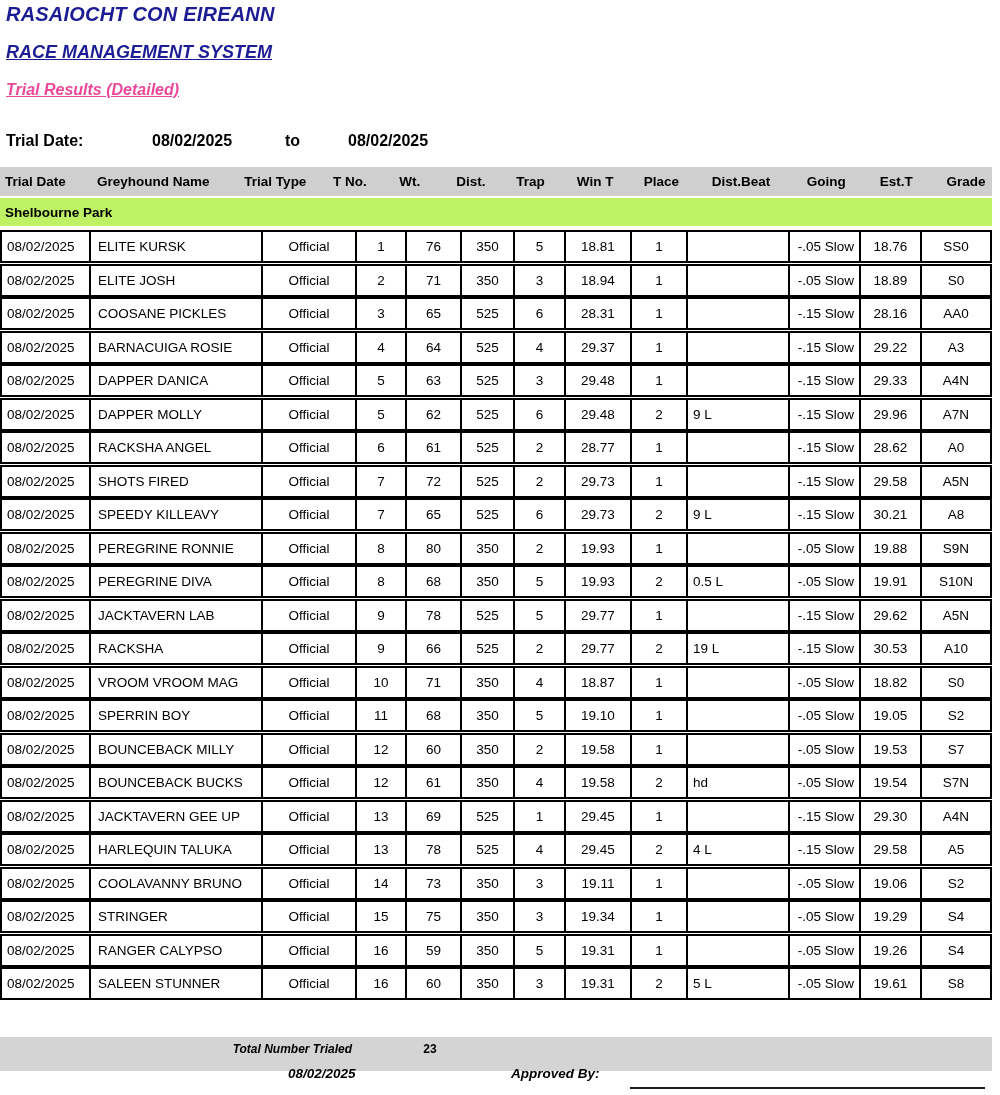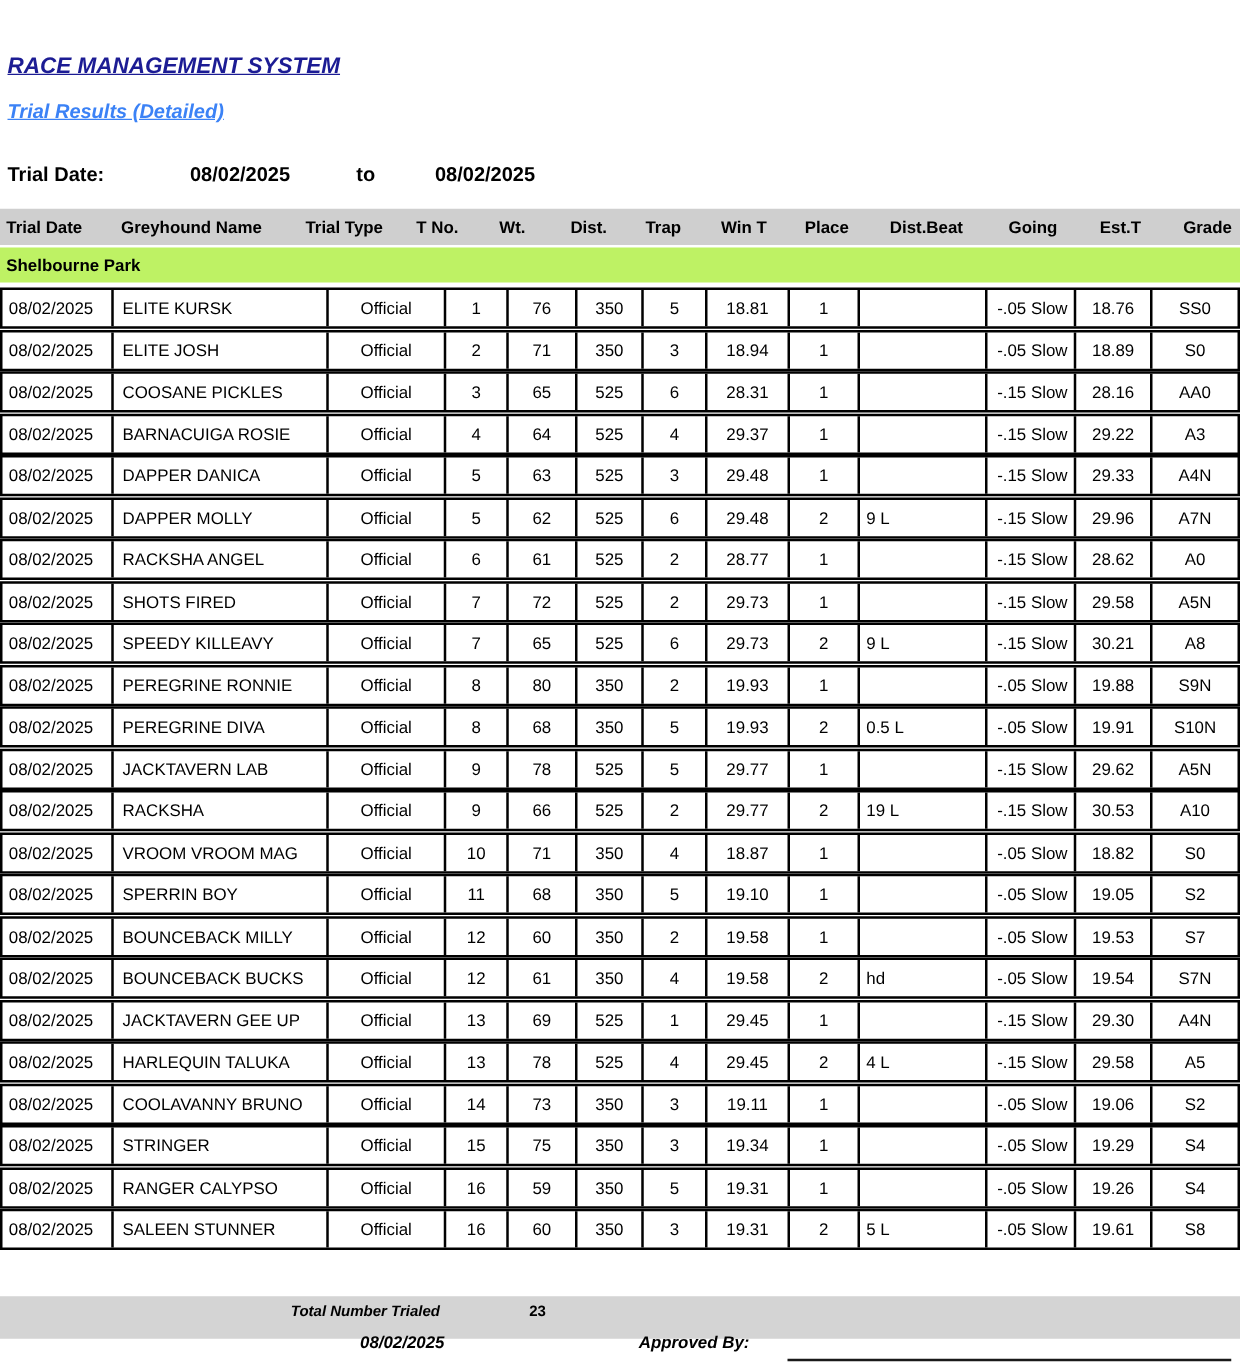--- a/index.html
+++ b/index.html
@@ -18,21 +18,21 @@
     color:#1c1c94;letter-spacing:.2px;
   }
   .sys-title{
     position:absolute;top:42px;left:6px;
     font-size:18px;font-weight:bold;font-style:italic;
     color:#1c1c94;text-decoration:underline;
   }
   .rep-title{
     position:absolute;top:81px;left:6px;
     font-size:16px;font-weight:bold;font-style:italic;
-    color:#3b82f6;text-decoration:underline;
+    color:#ec4899;text-decoration:underline;
   }
   .date-line{position:absolute;top:132px;left:0;width:100%;height:22px;font-size:16px;font-weight:bold;}
   .date-line span{position:absolute;top:0;}
   .dl-label{left:6px;}
   .dl-from{left:152px;}
   .dl-to-word{left:285px;}
   .dl-to{left:348px;}
 
   
   .thead{
@@ -90,20 +90,21 @@
   .approve-line{position:absolute;top:1066px;left:0;width:100%;height:20px;font-size:13.5px;font-weight:bold;font-style:italic;}
   .ap-date{position:absolute;left:288px;top:0;}
   .ap-label{position:absolute;left:511px;top:0;}
   .sig-line{position:absolute;top:1087px;left:630px;width:355px;border-top:2px solid #1a1a1a;}
 </style>
 </head>
 <body>
 
 <div class="page">
 
+  <div class="org-title">RASAIOCHT CON EIREANN</div>
   <div class="sys-title">RACE MANAGEMENT SYSTEM</div>
   <div class="rep-title">Trial Results (Detailed)</div>
 
   <div class="date-line">
     <span class="dl-label">Trial Date:</span>
     <span class="dl-from">08/02/2025</span>
     <span class="dl-to-word">to</span>
     <span class="dl-to">08/02/2025</span>
   </div>
 

